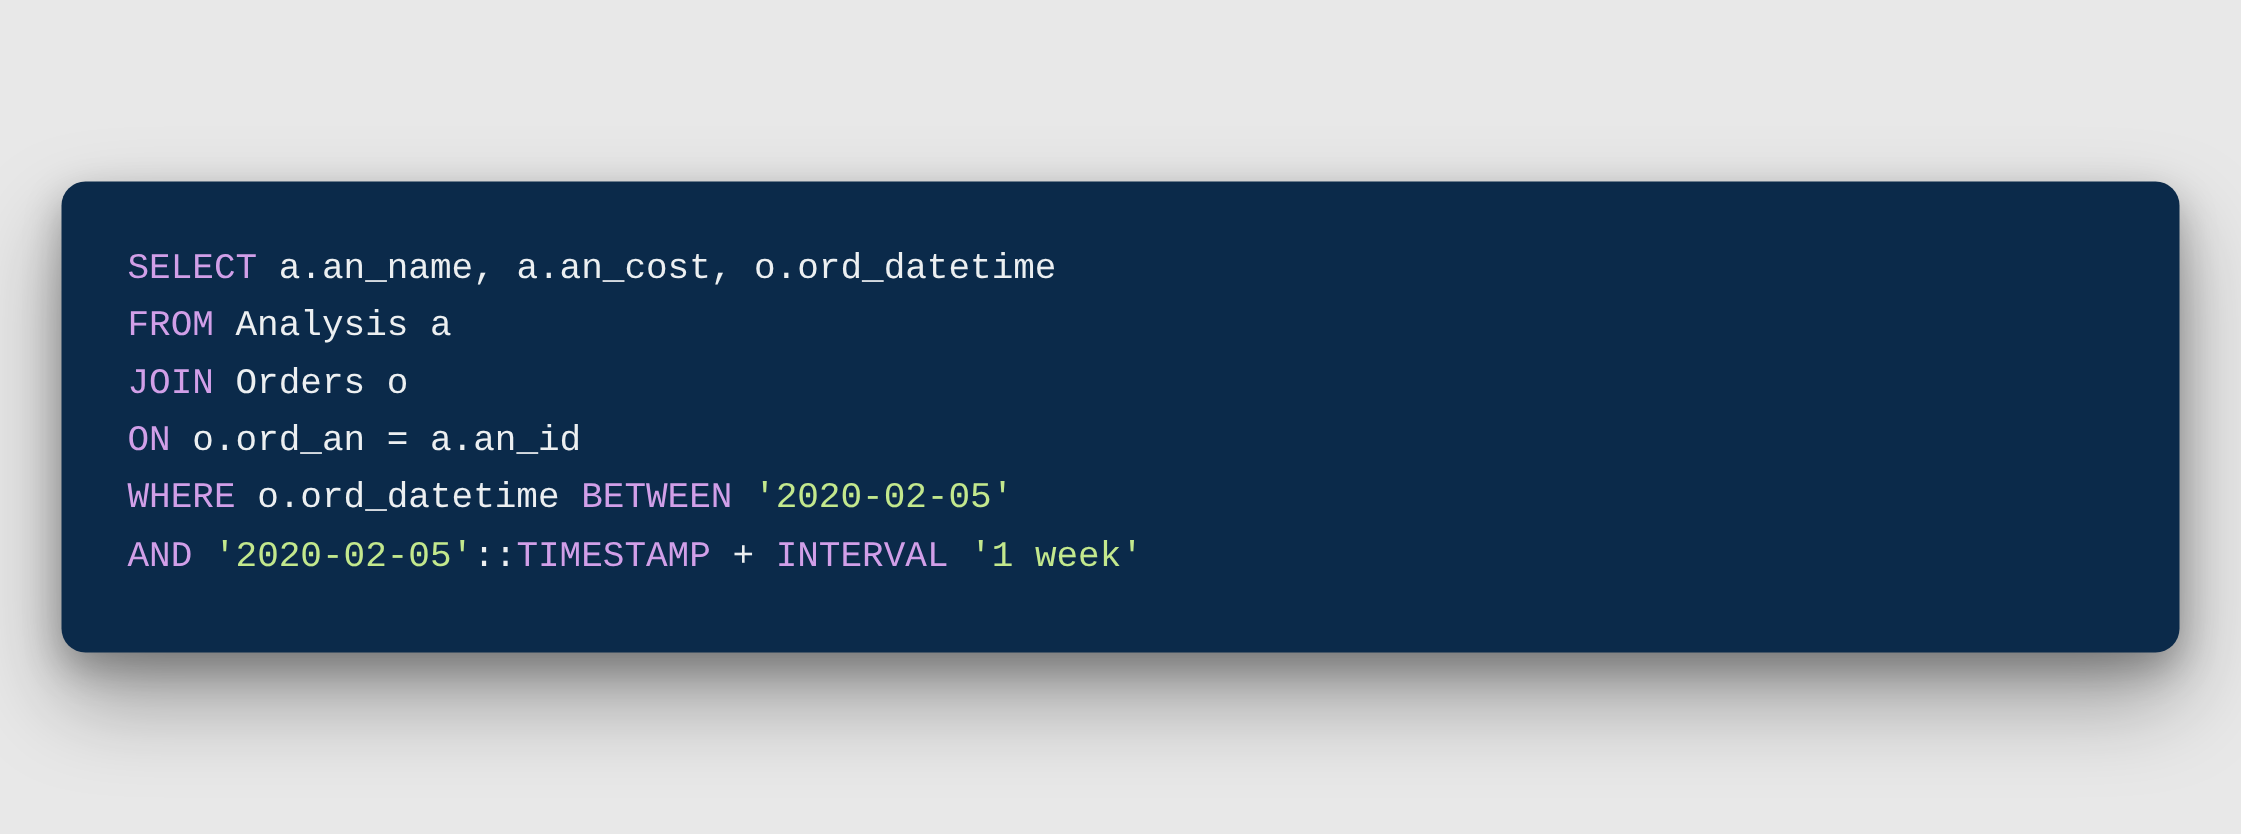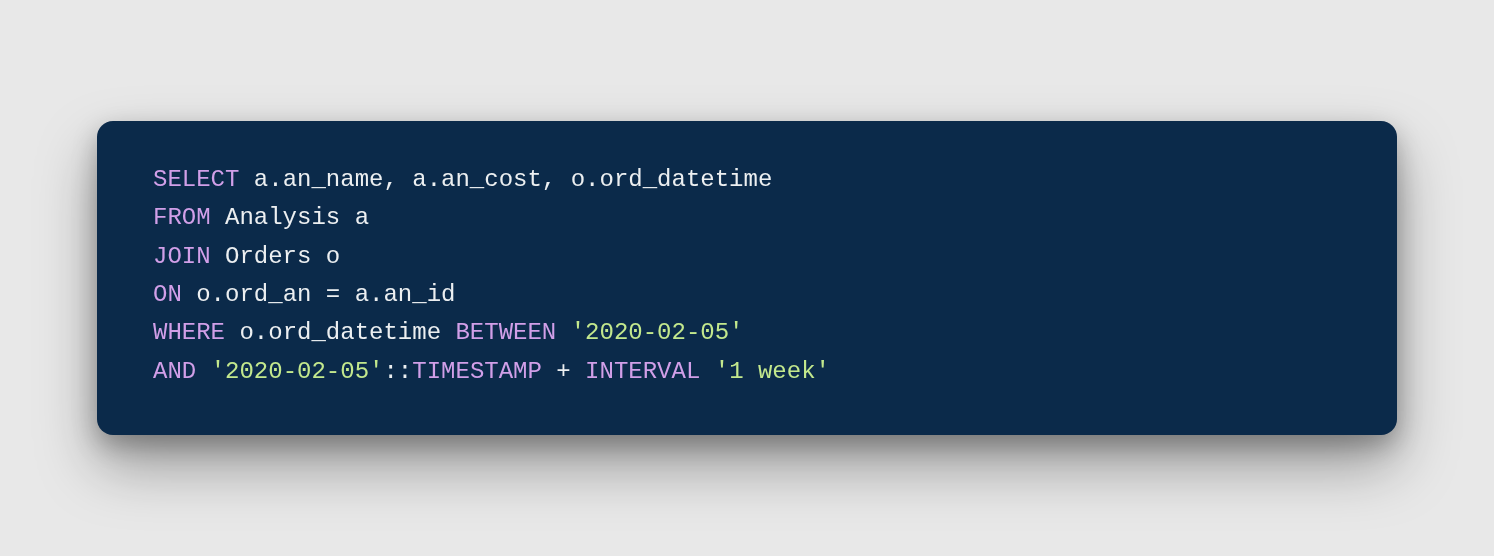--- a/index.html
+++ b/index.html
@@ -8,22 +8,22 @@
     background: #e8e8e8;
     display: flex;
     align-items: center;
     justify-content: center;
     font-family: "Consolas", "Monaco", "Courier New", monospace;
     min-height: 556px;
   }
   .code-card {
     background: #0b2a4a;
     border-radius: 16px;
-    padding: 40px 40px 44px 56px;
-    width: 1300px;
+    padding: 40px 40px 44px 44px;
+    width: 1412px;
     box-shadow: 0 30px 60px rgba(0,0,0,0.35), 0 10px 25px rgba(0,0,0,0.25);
   }
   pre.code {
     font-family: "Consolas", "Monaco", "Courier New", monospace;
     font-size: 24px;
     line-height: 1.6;
     white-space: pre;
     color: #e8e8e8;
   }
   .kw { color: #d19fe8; }        

